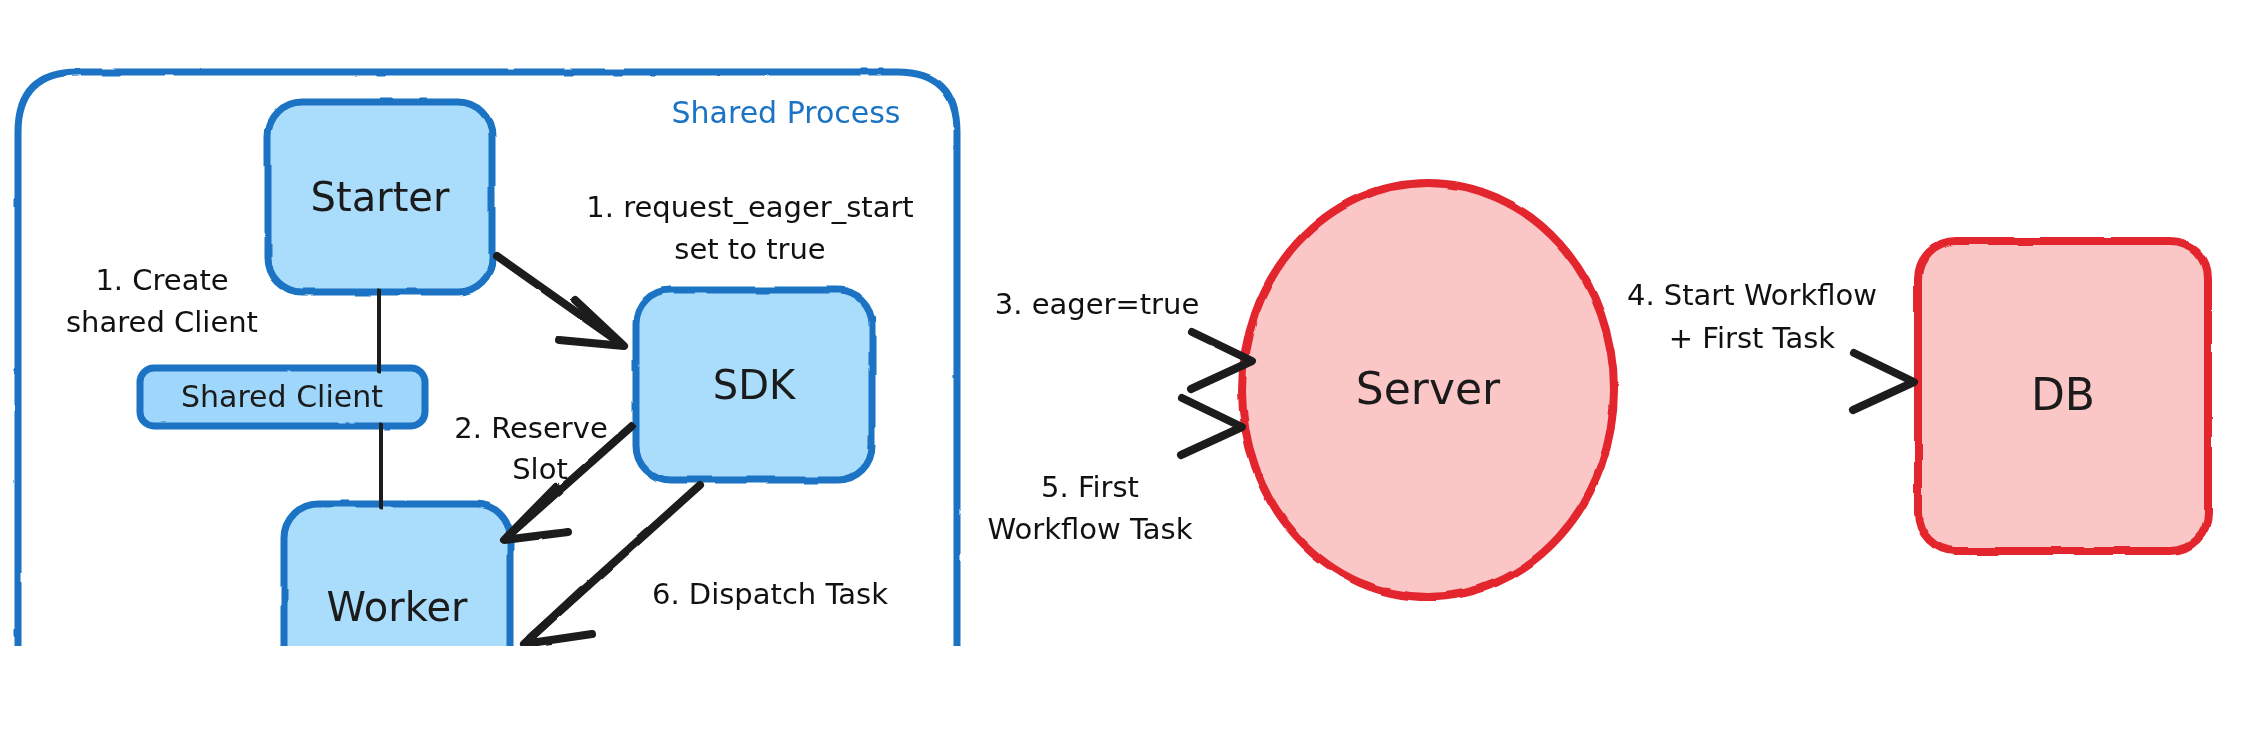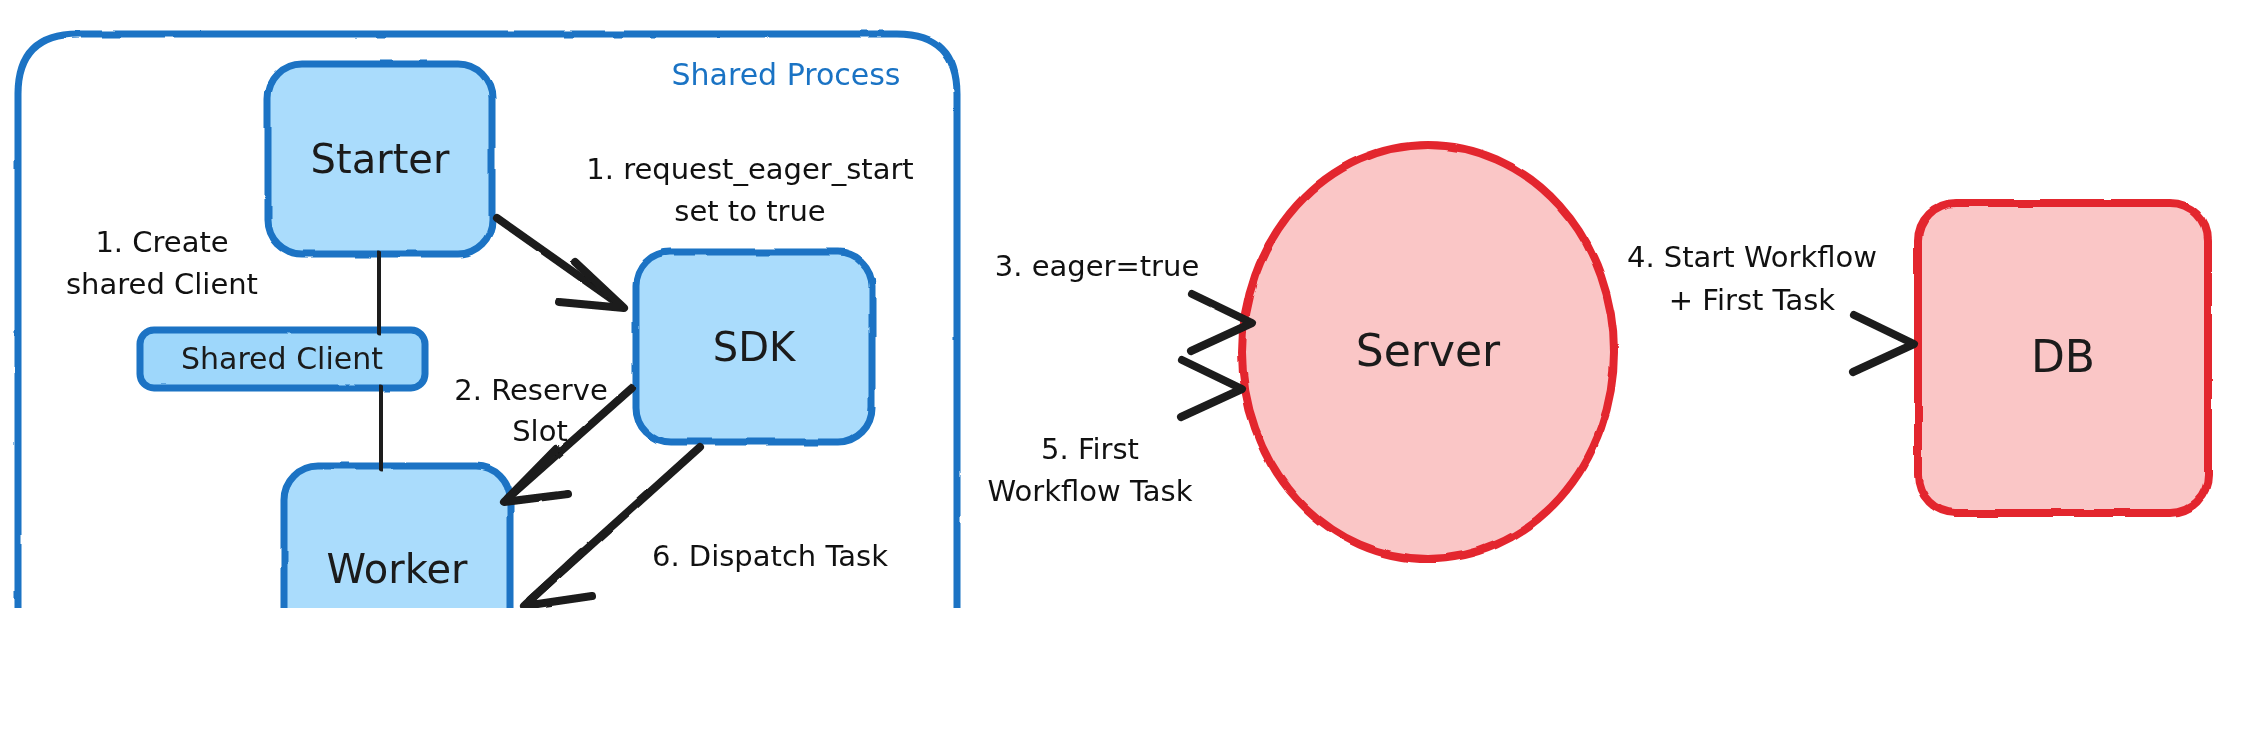--- a/index.html
+++ b/index.html
@@ -9,20 +9,21 @@
   }
   body {
     font-family: "DejaVu Sans", sans-serif;
   }
   #canvas {
     position: relative;
     width: 2248px;
     height: 608px;
     background: #ffffff;
     overflow: hidden;
+    margin-top: 38px;
   }
   #diagram-svg {
     position: absolute;
     left: 0;
     top: 0;
     width: 2248px;
     height: 754px;
   }
   .node-label {
     font-family: "DejaVu Sans", sans-serif;

